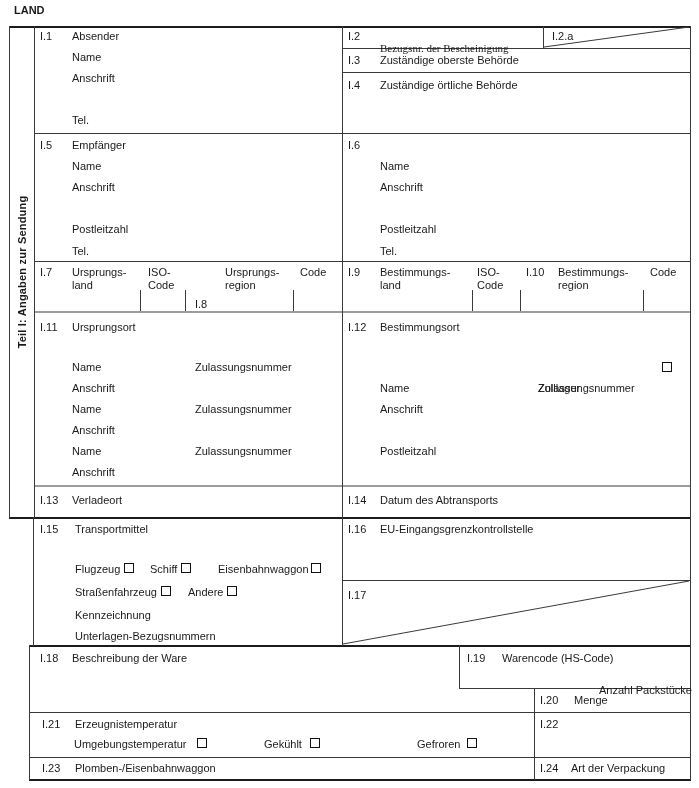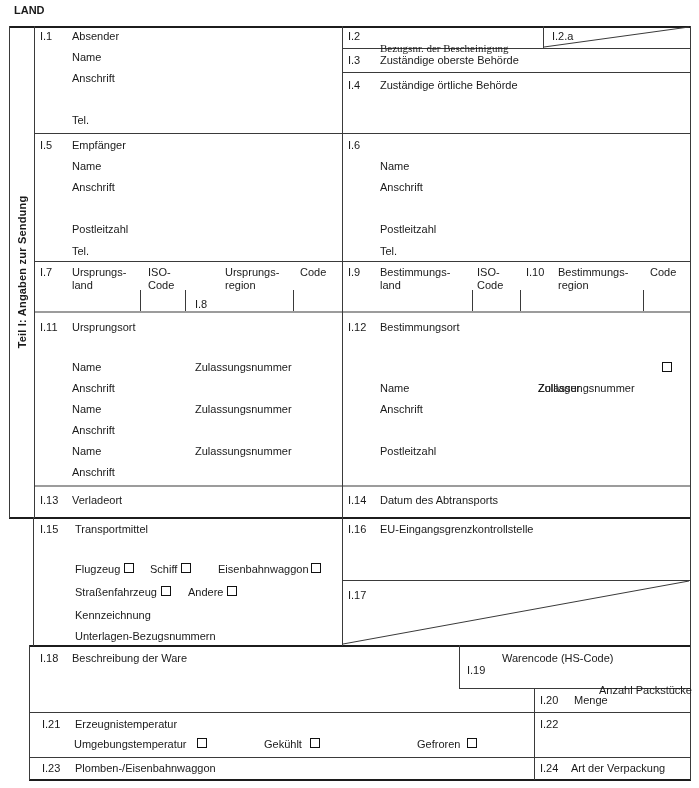--- a/index.html
+++ b/index.html
@@ -150,21 +150,21 @@
   <div class="cb" style="left:227px;top:586px;"></div>
   <span class="t" style="left:75px;top:609px;">Kennzeichnung</span>
   <span class="t" style="left:75px;top:630px;">Unterlagen-Bezugsnummern</span>
 
   <span class="t" style="left:348px;top:523px;">I.16</span>
   <span class="t" style="left:380px;top:523px;">EU-Eingangsgrenzkontrollstelle</span>
   <span class="t" style="left:348px;top:589px;">I.17</span>
 
   <span class="t" style="left:40px;top:652px;">I.18</span>
   <span class="t" style="left:72px;top:652px;">Beschreibung der Ware</span>
-  <span class="t" style="left:467px;top:652px;margin-top:12px;">I.19</span>
+  <span class="t" style="left:467px;top:652px;">I.19</span>
   <span class="t" style="left:502px;top:652px;">Warencode (HS-Code)</span>
   <span class="t" style="left:540px;top:694px;">I.20</span>
   <span class="t" style="left:574px;top:694px;">Menge</span>
 
   <span class="t" style="left:42px;top:718px;">I.21</span>
   <span class="t" style="left:75px;top:718px;">Erzeugnistemperatur</span>
   <span class="t" style="left:74px;top:738px;">Umgebungstemperatur</span>
   <div class="cb" style="left:197px;top:738px;"></div>
   <span class="t" style="left:264px;top:738px;">Gekühlt</span>
   <div class="cb" style="left:310px;top:738px;"></div>

